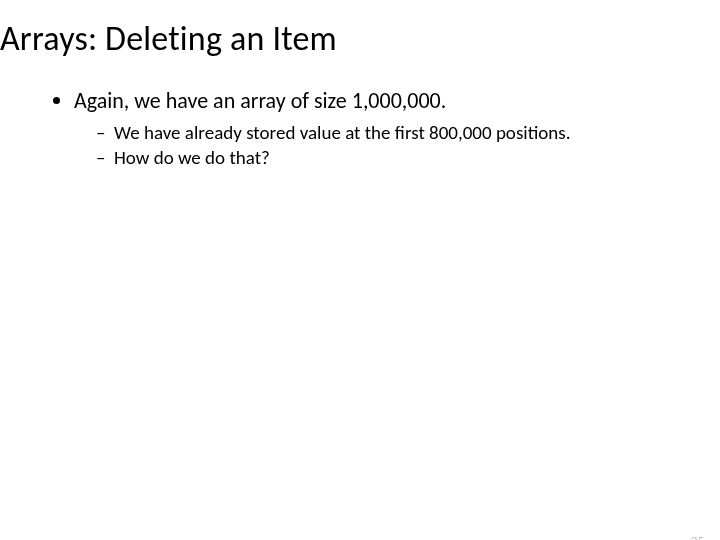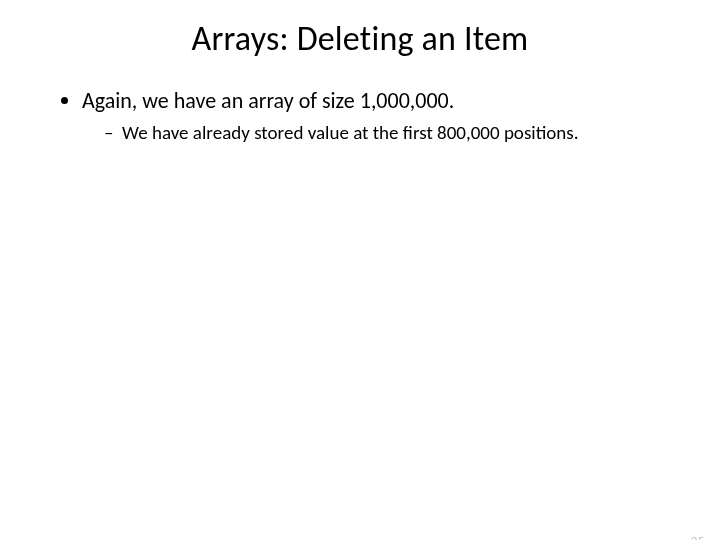--- a/index.html
+++ b/index.html
@@ -13,32 +13,30 @@
     overflow: hidden;
     position: relative;
   }
   .slide {
     width: 720px;
     height: 540px;
     position: relative;
     box-sizing: border-box;
   }
   .title {
-    text-align: center;
     font-size: 34px;
     font-weight: 400;
     margin-top: 18px;
     margin-bottom: 28px;
     letter-spacing: 0.2px;
   }
   .body {
     padding: 0 60px 0 48px;
     font-size: 22px;
     line-height: 1.25;
-    margin-left: 8px;
   }
   ul.lvl1 {
     list-style: disc;
     margin: 0;
     padding-left: 26px;
   }
   ul.lvl1 > li {
     margin-bottom: 6px;
   }
   ul.lvl2 {
@@ -80,20 +78,21 @@
 
   <div class="title">Arrays: Deleting an Item</div>
 
   <div class="body">
 
     <ul class="lvl1">
       <li>
         <span>Again, we have an array of size 1,000,000.</span>
         <ul class="lvl2">
           <li><span>We have already stored value at the first 800,000 positions.</span></li>
+          <li><span>How do we do that?</span></li>
         </ul>
       </li>
     </ul>
 
 
 
   </div>
 
   <div class="pagenum">25</div>
 

